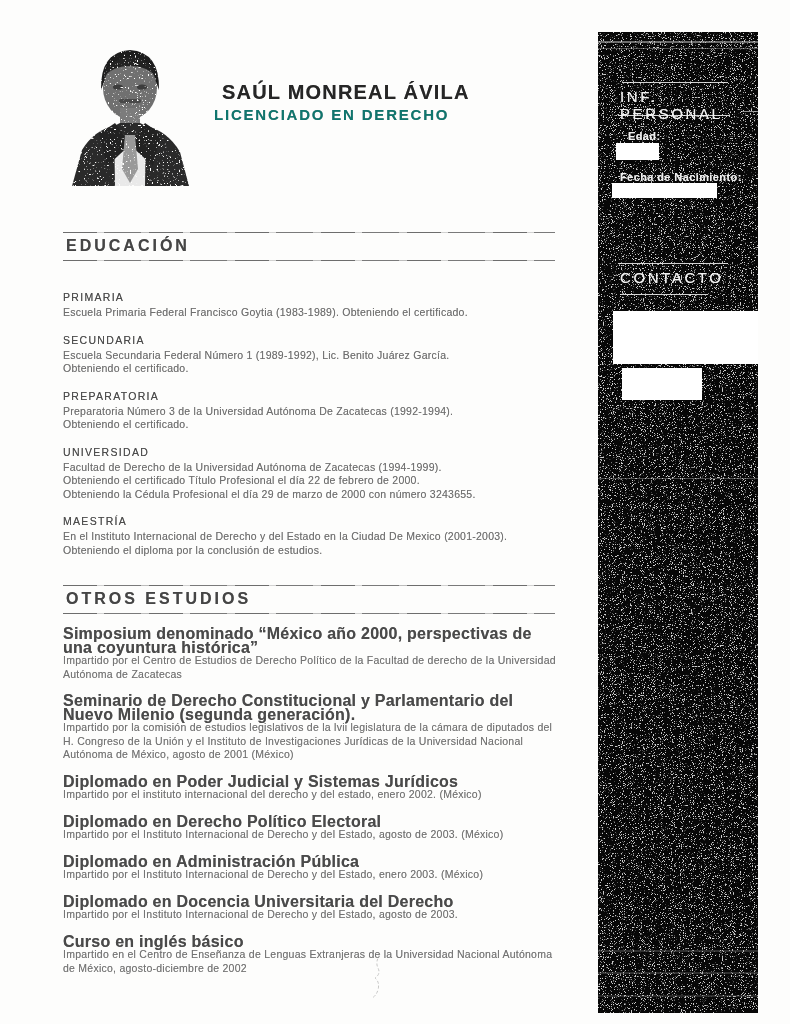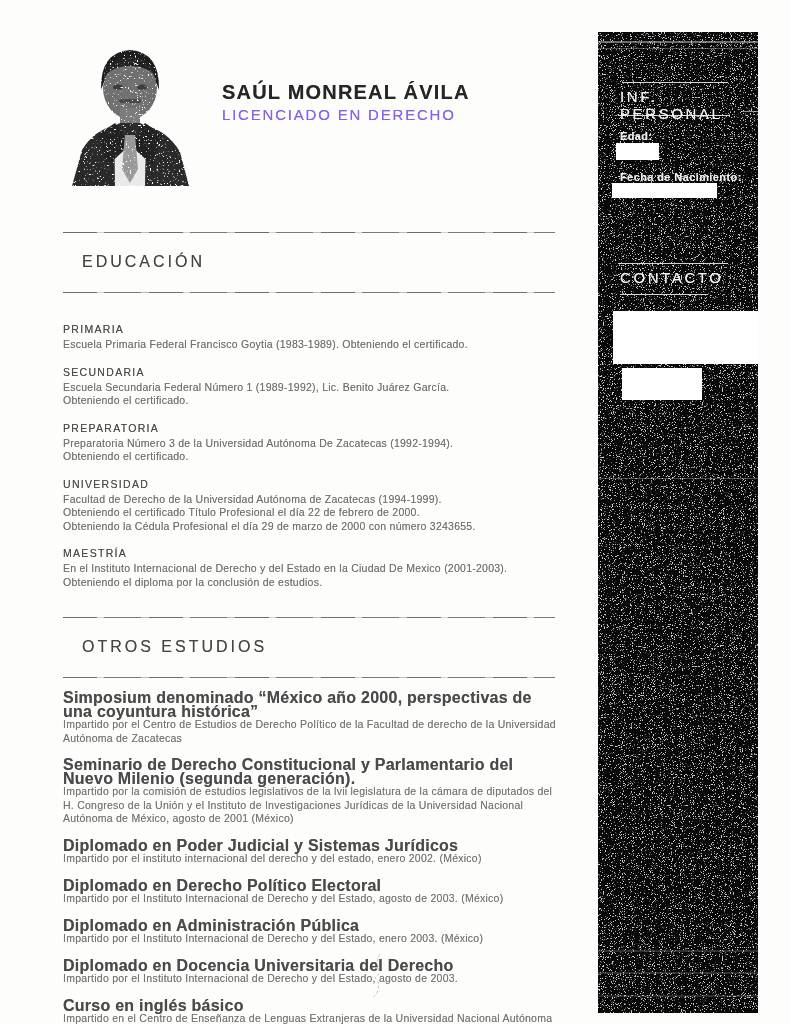--- a/index.html
+++ b/index.html
@@ -10,33 +10,33 @@
     -webkit-font-smoothing:antialiased;
   }
   
   .portrait{position:absolute;left:70px;top:38px;width:120px;height:148px;}
   .name{
     position:absolute;left:222px;top:81px;
     font-size:20px;font-weight:700;letter-spacing:1.2px;color:#262626;
     text-shadow:0 0 .5px rgba(40,40,40,.6);
   }
   .subtitle{
-    position:absolute;left:222px;top:106px;
-    font-size:15px;font-weight:400;letter-spacing:1.8px;color:#8b5cf6;
+    position:absolute;left:214px;top:106px;
+    font-size:15px;font-weight:700;letter-spacing:1.8px;color:#0f766e;
     text-shadow:0 0 .5px rgba(60,60,60,.5);
   }
   
   .main{position:absolute;left:63px;top:232px;width:497px;}
   .rule{
     height:1px;width:492px;border:0;margin:0;
     background:repeating-linear-gradient(90deg,#6d6d6d 0 34px,rgba(109,109,109,.3) 34px 41px,#7a7a7a 41px 78px,rgba(109,109,109,.45) 78px 86px);
   }
   .sec-title{
-    font-size:16px;font-weight:400;letter-spacing:3px;color:#454545;
-    padding:4px 0 5px 3px;margin:16px;
+    font-size:16px;font-weight:700;letter-spacing:3px;color:#454545;
+    padding:4px 0 5px 3px;margin:0;
     text-shadow:0 0 .5px rgba(70,70,70,.55);
   }
   .edu-entry{margin-top:14px;}
   .edu-entry:first-of-type{margin-top:30px;}
   .edu-label{
     font-size:10.5px;font-weight:400;letter-spacing:1.3px;color:#4c4c4c;
     margin-bottom:3px;text-shadow:0 0 .4px rgba(76,76,76,.7);
   }
   .edu-line{
     font-size:10.5px;line-height:13.5px;color:#6f6f6f;letter-spacing:.25px;
@@ -195,21 +195,21 @@
   <div class="sb-streak" style="top:446px;height:1px;background:rgba(200,200,200,.35);"></div>
   <div class="sb-streak" style="top:918px;height:2px;background:rgba(170,170,170,.25);"></div>
   <div class="sb-streak" style="top:940px;height:2px;background:rgba(170,170,170,.25);"></div>
   <div class="sb-streak" style="top:963px;height:2px;background:rgba(170,170,170,.22);"></div>
 
   <div class="sb-line" style="top:50px;left:24px;width:106px;"></div>
   <div class="sb-heading" style="top:56px;left:22px;">INF. PERSONAL</div>
   <div class="sb-line" style="top:83px;left:20px;width:112px;"></div>
   <div class="sb-line" style="top:79px;left:143px;width:34px;opacity:.7;"></div>
 
-  <div class="sb-label" style="top:98px;left:22px;">Edad:</div>
+  <div class="sb-label" style="top:98px;left:30px;">Edad:</div>
   <div class="redact" style="top:111px;left:18px;width:43px;height:17px;"></div>
 
   <div class="sb-label" style="top:139px;left:22px;">Fecha de Nacimiento:</div>
   <div class="redact" style="top:151px;left:14px;width:105px;height:15px;"></div>
 
   <div class="sb-line" style="top:231px;left:20px;width:110px;"></div>
   <div class="sb-heading" style="top:237px;left:22px;">CONTACTO</div>
   <div class="sb-line" style="top:262px;left:22px;width:88px;"></div>
 
   <div class="redact" style="top:279px;left:15px;width:153px;height:53px;"></div>

